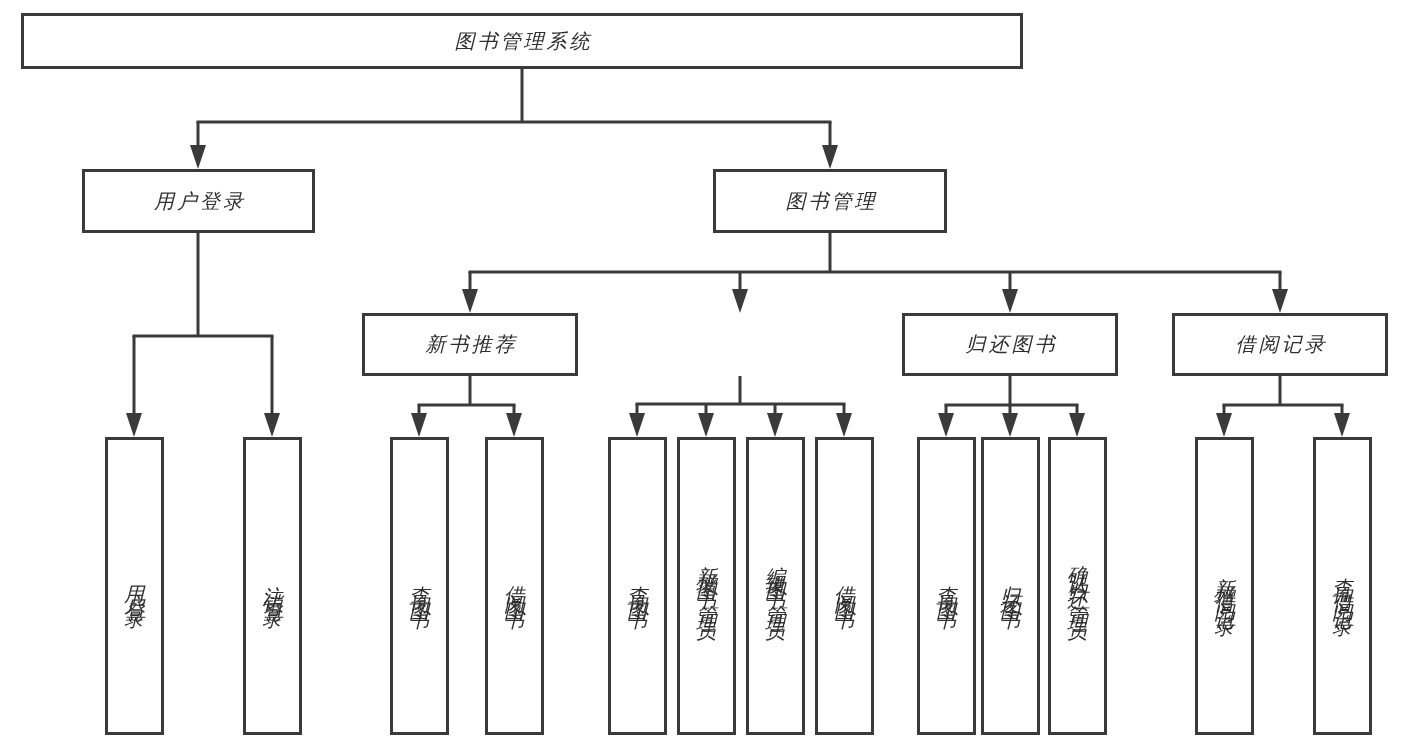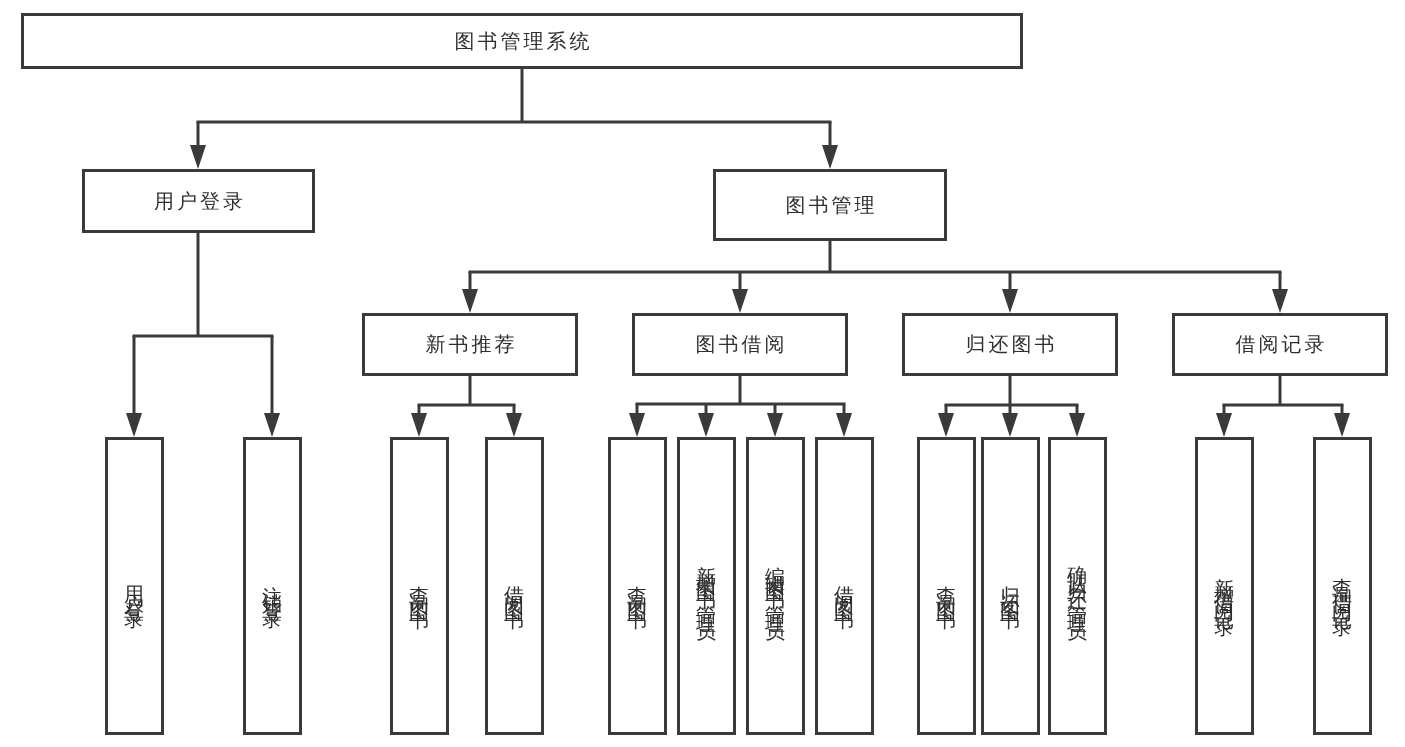--- a/index.html
+++ b/index.html
@@ -7,21 +7,21 @@
     position:relative; width:1405px; height:747px; background:#ffffff;
     font-family:"DejaVu Sans","Liberation Sans",sans-serif; overflow:hidden;
   }
   .wires { position:absolute; left:0; top:0; z-index:0; }
   .node {
     position:absolute; box-sizing:border-box; z-index:1;
     border:3px solid #3a3a3a; background:#ffffff;
     display:flex; align-items:center; justify-content:center;
     color:#2f2f2f; font-size:20px;
   }
-  .node .lbl { letter-spacing:3px; text-indent:3px; white-space:nowrap; }
+  .node .lbl { letter-spacing:3px; text-indent:3px; white-space:nowrap;font-style:italic; }
   .leaf .lbl {
     writing-mode:vertical-rl; letter-spacing:8px; line-height:1;
     text-indent:0; white-space:normal;
   }
   .watermark {
     position:absolute; right:4px; bottom:6px; z-index:2;
     font-size:19px; color:#b2b2b2; letter-spacing:1px;
     text-shadow:1px 1px 0 rgba(228,160,160,0.45);
   }
 </style>
@@ -85,29 +85,26 @@
       <polygon points="1334,413 1350,413 1342,437" fill="#3a3a3a"></polygon>
     </svg>
 
   <div class="node" style="left:21px;top:13px;width:1002px;height:56px;">
     <span class="lbl">图书管理系统</span>
   </div>
 
   <div class="node" style="left:82px;top:169px;width:233px;height:64px;">
     <span class="lbl">用户登录</span>
   </div>
-  <div class="node" style="left:713px;top:169px;width:234px;height:72px;">
+  <div class="node" style="left:713px;top:169px;width:234px;height:64px;">
     <span class="lbl">图书管理</span>
   </div>
 
   <div class="node" style="left:362px;top:313px;width:216px;height:63px;align-items:center;">
     <span class="lbl">新书推荐</span>
-  </div>
-  <div class="node" style="left:632px;top:313px;width:216px;height:63px;">
-    <span class="lbl">图书借阅</span>
   </div>
   <div class="node" style="left:902px;top:313px;width:216px;height:63px;">
     <span class="lbl">归还图书</span>
   </div>
   <div class="node" style="left:1172px;top:313px;width:216px;height:63px;">
     <span class="lbl">借阅记录</span>
   </div>
 
   <div class="node leaf" style="left:105px;top:437px;width:59px;height:298px;">
     <span class="lbl">用户登录</span>

